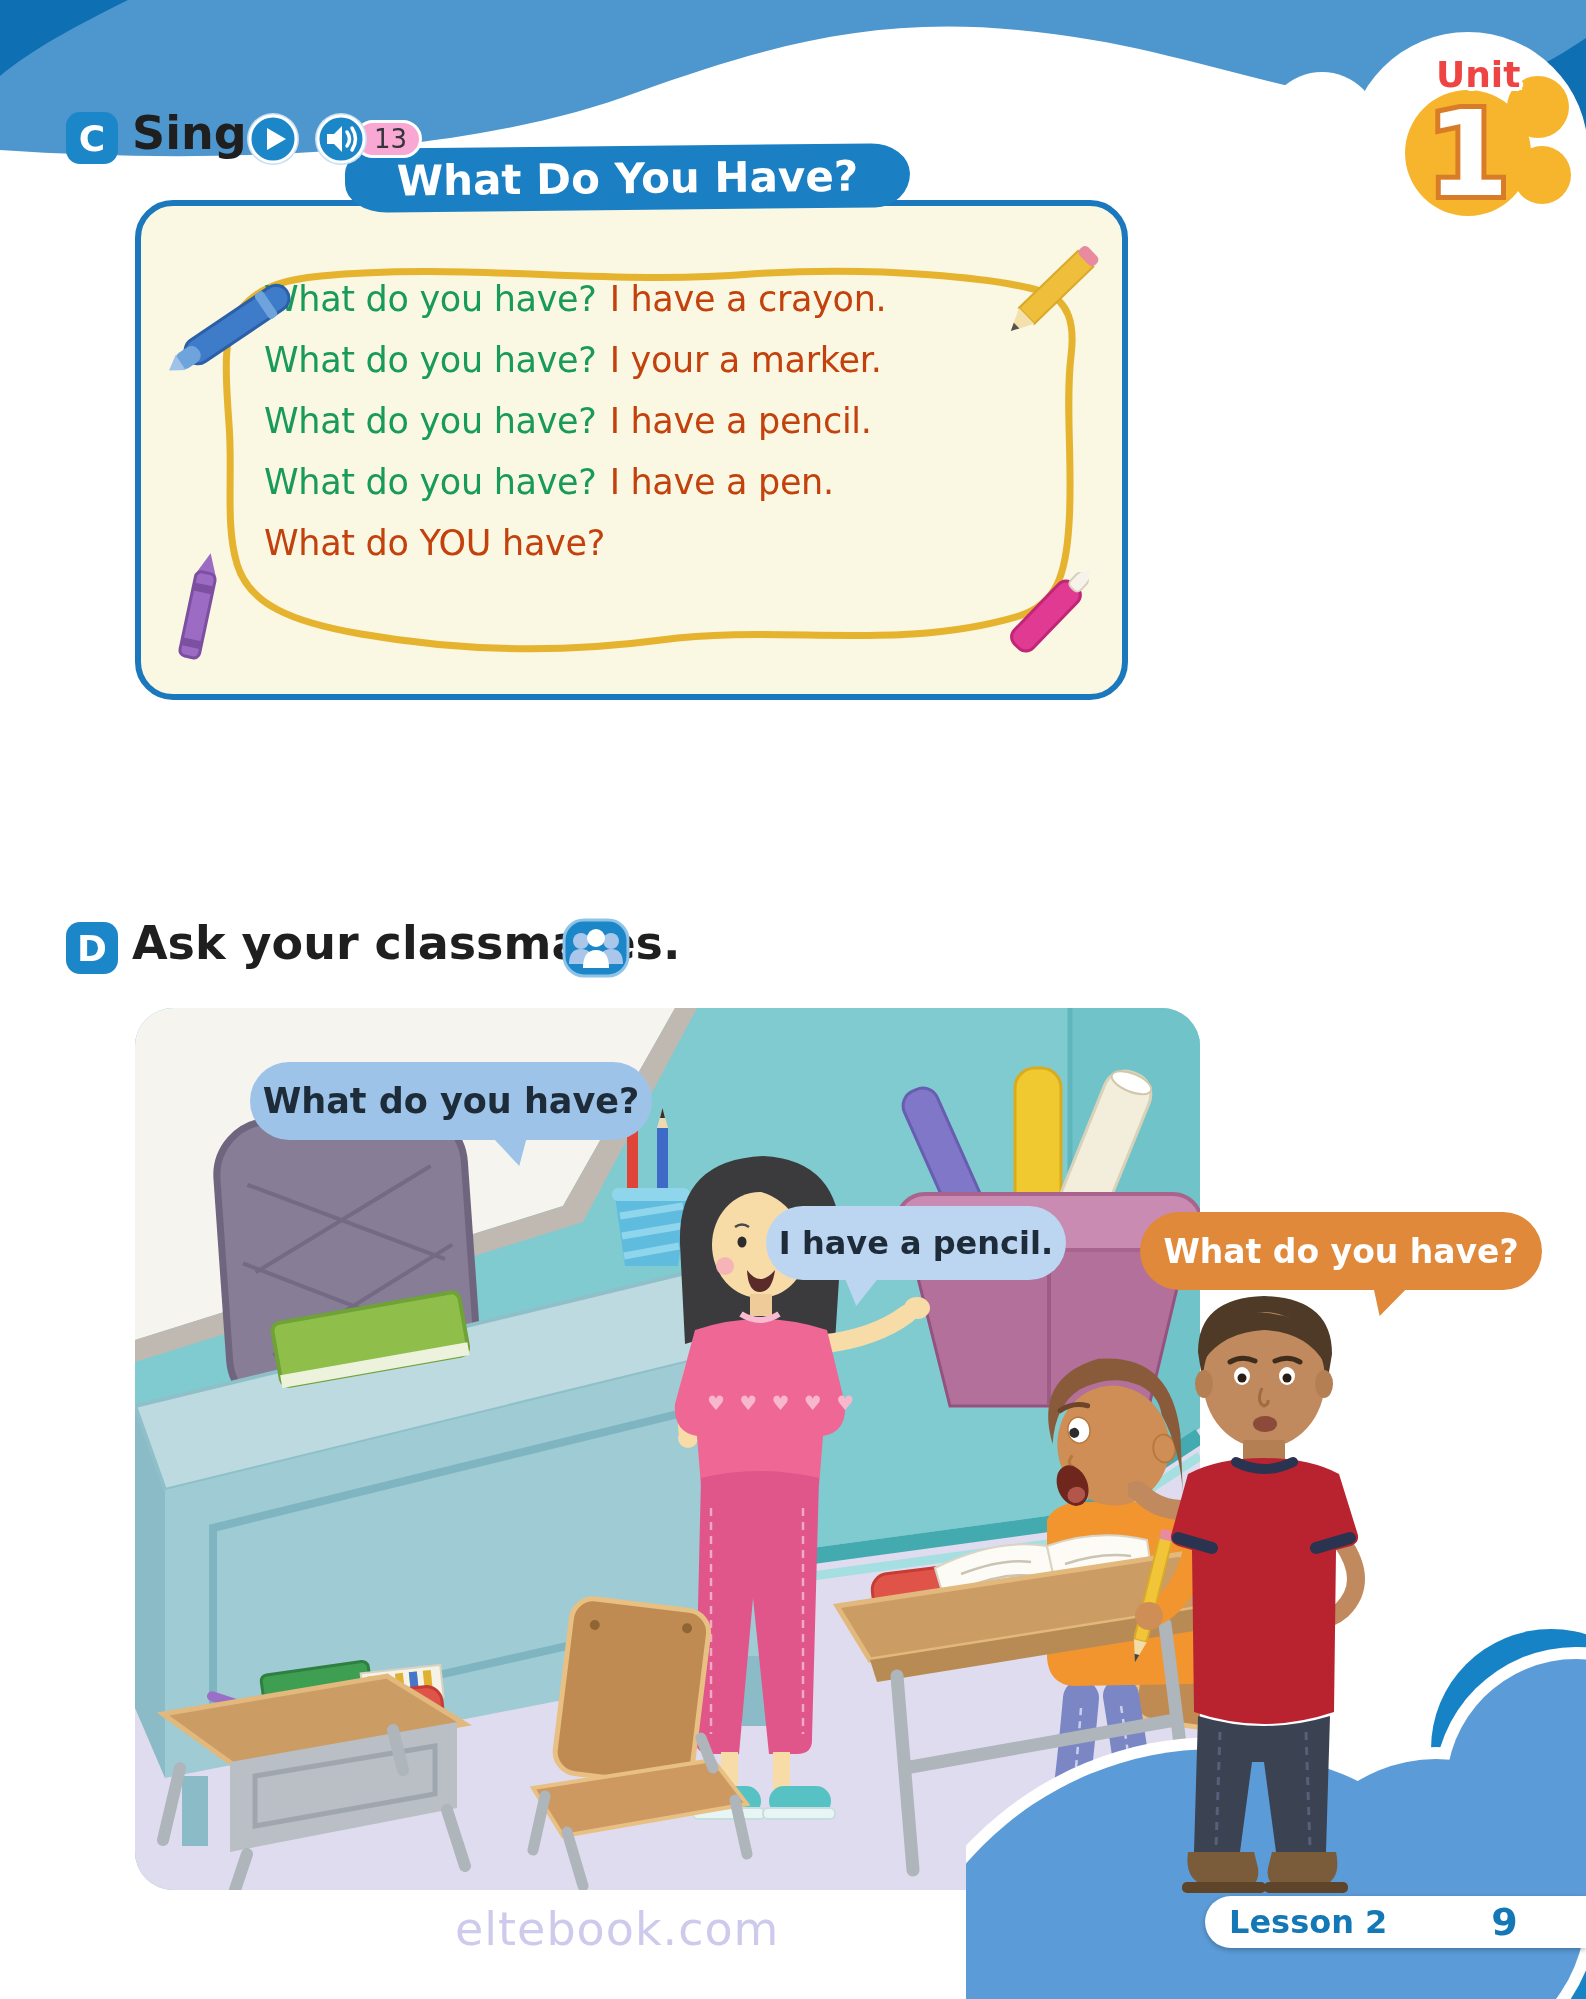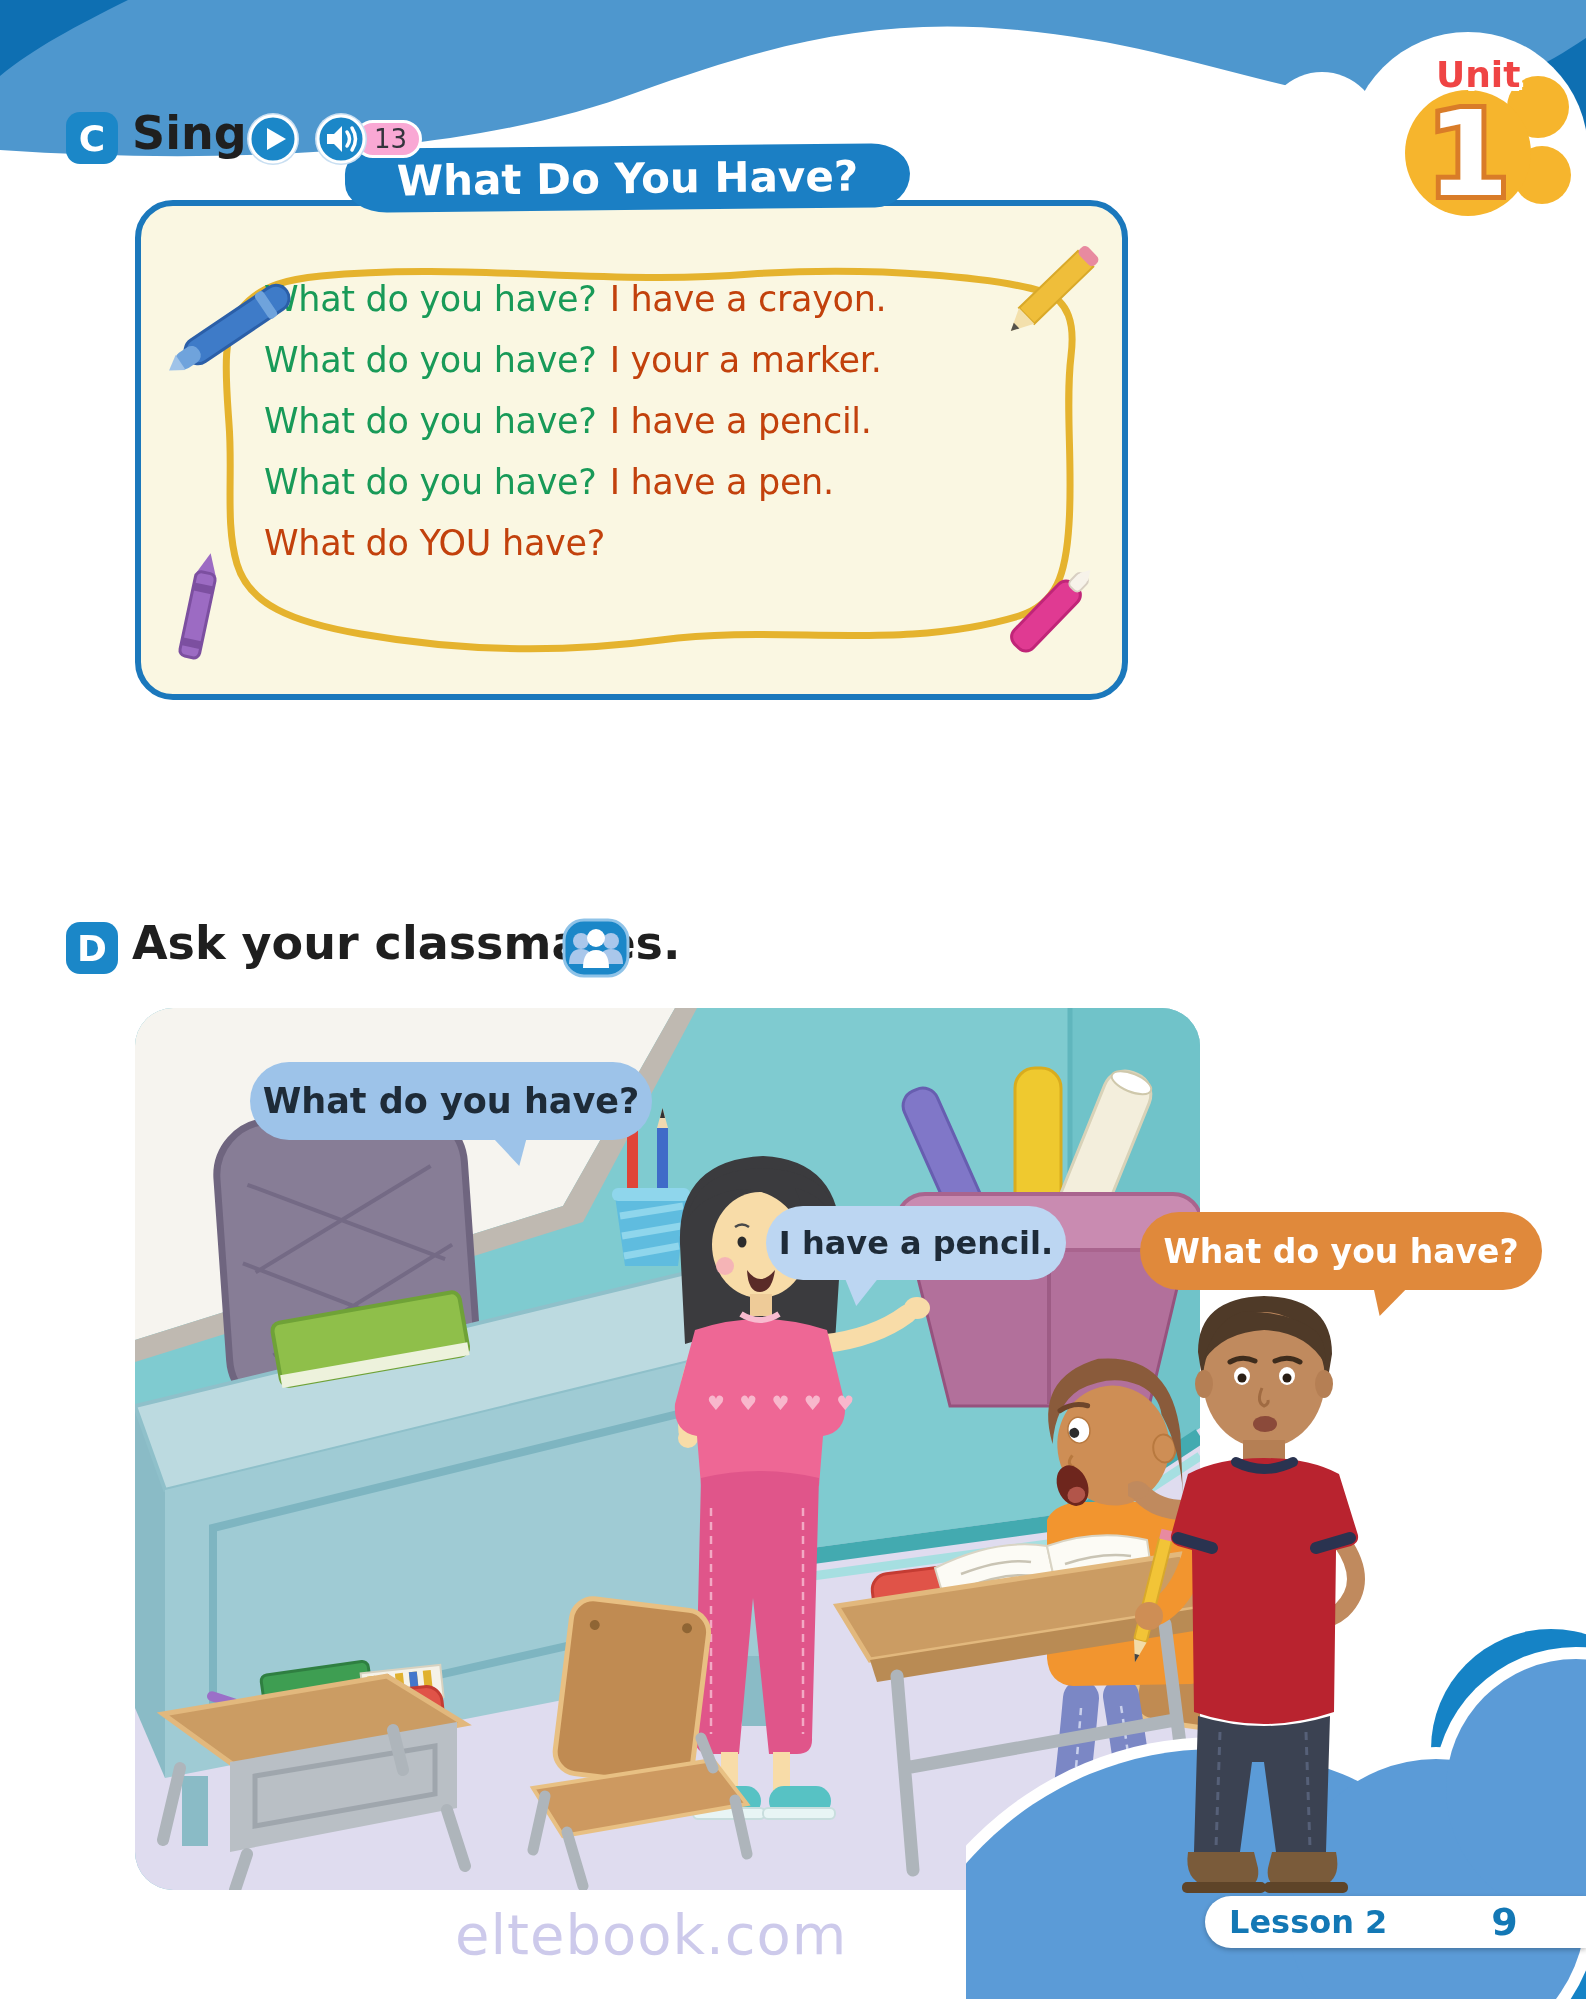--- a/index.html
+++ b/index.html
@@ -49,21 +49,21 @@
   .bubble:after{content:"";position:absolute;width:36px;height:30px;}
   .bubble-1{left:250px;top:1062px;width:402px;height:78px;background:#9DC3E9;font-size:35px;color:#1E2B38;}
   .bubble-1:after{bottom:-26px;left:60%;background:#9DC3E9;clip-path:polygon(0 0,100% 0,78% 100%);}
   .bubble-2{left:766px;top:1206px;width:300px;height:74px;background:#BCD6F2;font-size:32px;color:#1E2B38;}
   .bubble-2:after{bottom:-26px;left:26%;background:#BCD6F2;clip-path:polygon(0 0,100% 0,34% 100%);}
   .bubble-3{left:1140px;top:1212px;width:402px;height:78px;background:#E0893B;font-size:33px;color:#fff;}
   .bubble-3:after{bottom:-26px;left:58%;background:#E0893B;clip-path:polygon(0 0,100% 0,18% 100%);}
   .photo-boy{position:absolute;left:1128px;top:1290px;z-index:3;}
   .clouds{position:absolute;right:0;bottom:0;z-index:2;}
   
-  .watermark{position:absolute;left:455px;top:1902px;font-size:56px;color:#A5A0DC;opacity:.55;
+  .watermark{position:absolute;left:455px;top:1902px;font-size:46px;color:#A5A0DC;opacity:.55;
     letter-spacing:1px;z-index:6;}
   .lesson-pill{position:absolute;left:1205px;top:1896px;width:381px;height:52px;background:#fff;
     border-radius:28px 0 0 28px;display:flex;align-items:center;z-index:6;
     box-shadow:0 2px 5px rgba(0,0,0,.25);}
   .lesson-label{margin-left:24px;font-size:32px;font-weight:bold;color:#1378B5;}
   .lesson-num{margin-left:104px;font-size:38px;font-weight:bold;color:#1378B5;}
 </style>
 </head>
 <body>
 

